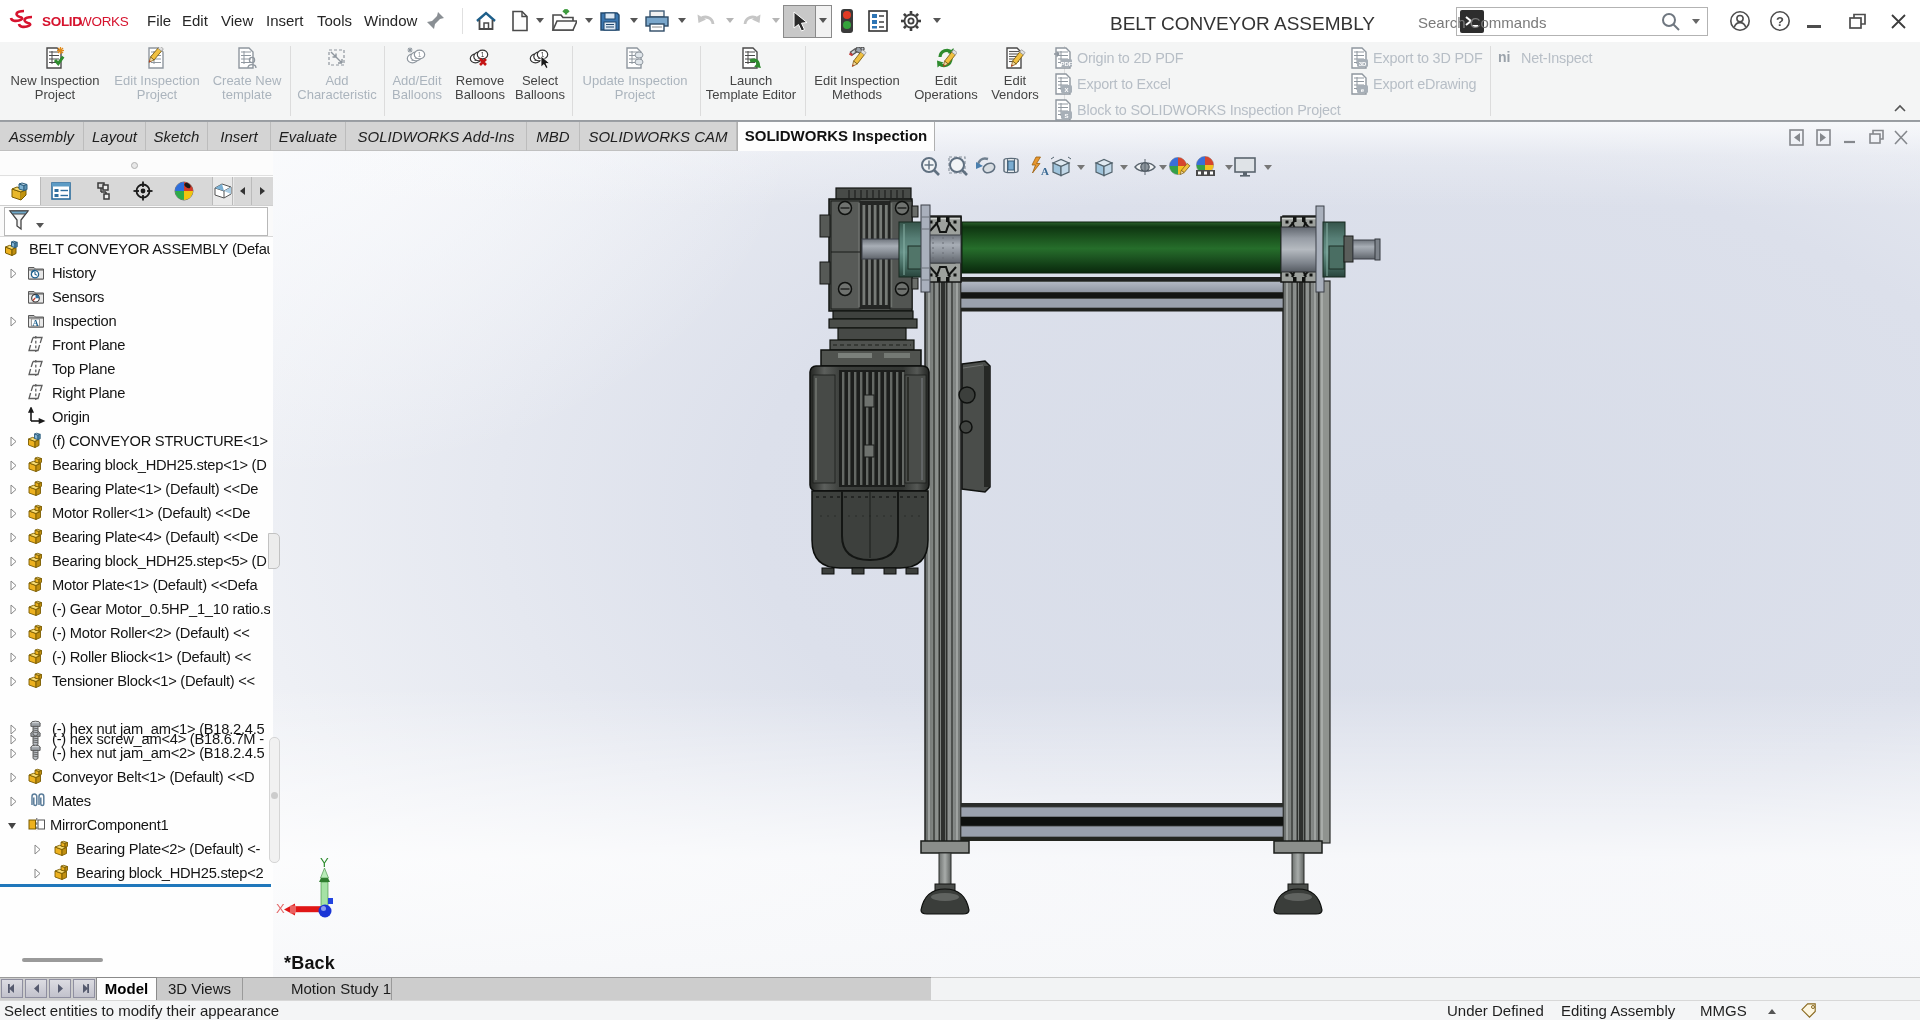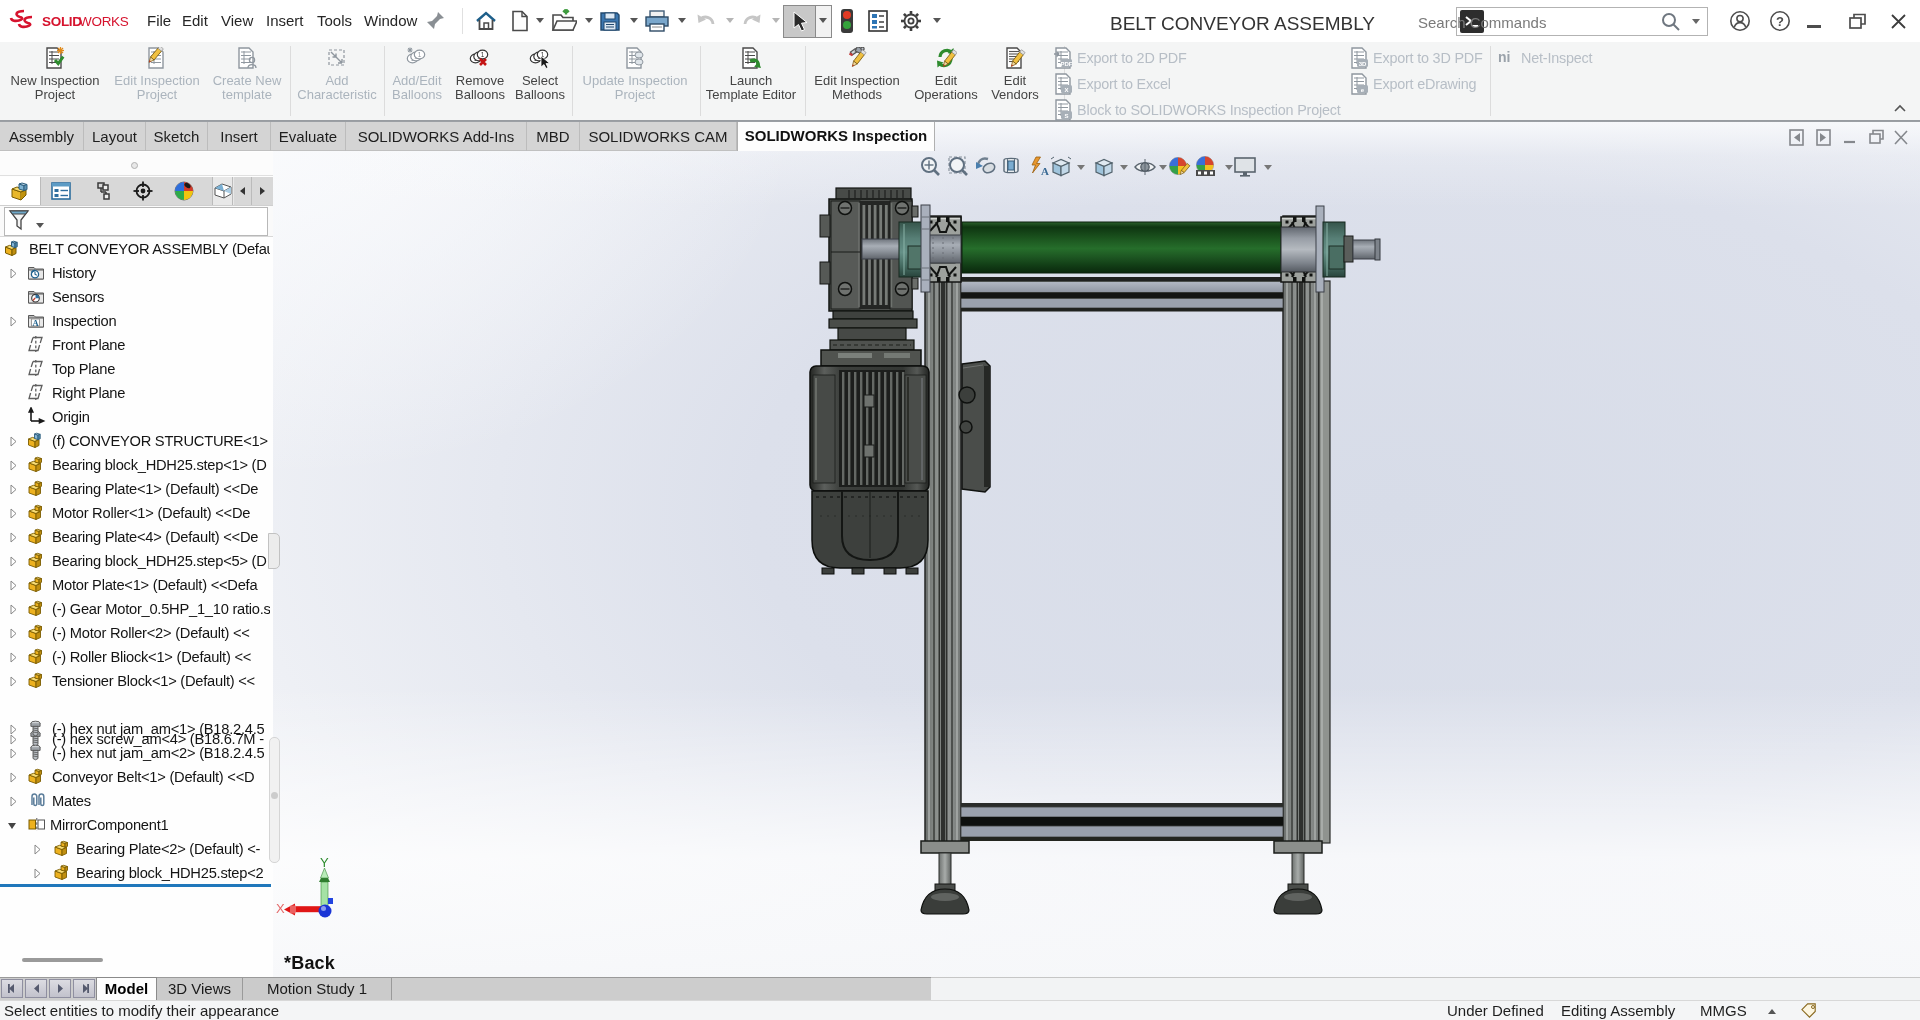--- a/index.html
+++ b/index.html
@@ -317,21 +317,21 @@
       <line x1="5" y1="5" x2="15" y2="5"></line>
       <line x1="5" y1="8.5" x2="15" y2="8.5"></line>
       <line x1="5" y1="12" x2="15" y2="12"></line>
       <line x1="5" y1="15.5" x2="15" y2="15.5"></line>
       <line x1="8" y1="4" x2="8" y2="17"></line>
     </g>
     <rect x="8" y="12" width="11" height="8" rx="1.5" fill="#a7afb7"></rect>
     <text x="13.5" y="18.5" font-size="6" fill="#fff" text-anchor="middle" font-weight="bold" font-family="Liberation Sans">PDF</text>
     <path d="M1 7 L6 7 M6 7 L3.5 4.5 M6 7 L3.5 9.5" stroke="#8f979f" stroke-width="1.6" fill="none"></path>
   </svg>
-<div class="exp" style="left:1077px;top:50px">Export to 2D PDF</div>
+<div class="exp" style="left:1077px;top:50px">Origin to 2D PDF</div>
 <svg style="position:absolute;left:1053px;top:73px" width="22" height="22" viewBox="0 0 22 22">
     <path d="M3 1 H13 L17 5 V21 H3 Z" fill="#fff" stroke="#8f979f" stroke-width="1.4"></path>
     <g stroke="#8f979f" stroke-width="1">
       <line x1="5" y1="5" x2="15" y2="5"></line>
       <line x1="5" y1="8.5" x2="15" y2="8.5"></line>
       <line x1="5" y1="12" x2="15" y2="12"></line>
       <line x1="5" y1="15.5" x2="15" y2="15.5"></line>
       <line x1="8" y1="4" x2="8" y2="17"></line>
     </g>
     <rect x="8" y="12" width="11" height="8" rx="1.5" fill="#a7afb7"></rect>
@@ -378,21 +378,21 @@
   </svg>
 <div class="exp" style="left:1373px;top:76px">Export eDrawing</div>
 <div class="abs" style="position:absolute;left:1498px;top:49px;width:20px;height:18px;font-size:14px;font-weight:bold;color:#9aa2aa;">ni</div>
 <div class="exp" style="left:1521px;top:50px">Net-Inspect</div>
 <svg style="position:absolute;left:1893px;top:102px" width="14" height="12" viewBox="0 0 14 12">
     <path d="M2 9 L7 4 L12 9" stroke="#555" stroke-width="1.6" fill="none"></path>
   </svg>
 <div style="position:absolute;left:0;top:0;width:0;height:0;z-index:30">
     <div style="position:absolute;left:0px;top:121px;width:1920px;height:1px;background:#9b9fa4;"></div>
     <div style="position:absolute;left:0px;top:122px;width:737px;height:29px;background:#d4d4d4;border-bottom:1px solid #c0c0c0;"></div>
-    <div style="position:absolute;left:0;top:122px;width:737px;height:29px;">
+    <div style="position:absolute;left:0;top:122px;width:737px;height:29px;font-style:italic;">
       <div class="tab" style="left:0px;width:84px">Assembly</div>
       <div class="tab" style="left:84px;width:62px">Layout</div>
       <div class="tab" style="left:146px;width:62px">Sketch</div>
       <div class="tab" style="left:208px;width:63px">Insert</div>
       <div class="tab" style="left:271px;width:75px">Evaluate</div>
       <div class="tab" style="left:346px;width:181px">SOLIDWORKS Add-Ins</div>
       <div class="tab" style="left:527px;width:53px">MBD</div>
       <div class="tab" style="left:580px;width:157px">SOLIDWORKS CAM</div>
     </div>
     <div style="position:absolute;left:737px;top:122px;width:198px;height:29px;background:#fdfdfd;border-left:1px solid #b0b0b0;border-right:1px solid #b0b0b0;font-size:15px;font-weight:bold;color:#111;text-align:center;line-height:28px;">SOLIDWORKS Inspection</div>
@@ -1188,21 +1188,21 @@
 <svg style="position:absolute;left:52px;top:980px" width="17" height="17" viewBox="0 0 17 17">
     <path d="M6 4 L11 8.5 L6 13 Z" fill="#555a6e"></path>
   </svg>
 <div style="position:absolute;left:73px;top:979px;width:22px;height:19px;background:linear-gradient(180deg,#dcdce2,#c2c2cc);border:1px solid #8f8fa0;"></div>
 <svg style="position:absolute;left:76px;top:980px" width="17" height="17" viewBox="0 0 17 17">
     <path d="M7 4 L12 8.5 L7 13 Z" fill="#555a6e"></path>
     <rect x="11.2" y="4" width="1.8" height="9" fill="#555a6e"></rect>
   </svg>
 <div style="position:absolute;left:96px;top:977px;width:61px;height:23px;background:#fdfdfd;border:1px solid #8a8a8a;border-bottom:none;font-size:15px;font-weight:bold;color:#000;text-align:center;line-height:22px;">Model</div>
 <div style="position:absolute;left:157px;top:977px;width:86px;height:23px;background:#cbcbcb;border:1px solid #9a9a9a;border-bottom:none;border-left:none;font-size:15px;color:#1a1a1a;text-align:center;line-height:22px;">3D Views</div>
-<div style="position:absolute;left:243px;top:977px;width:149px;height:23px;background:#cbcbcb;border:1px solid #9a9a9a;border-bottom:none;border-left:none;font-size:15px;color:#1a1a1a;text-align:center;line-height:22px;">Motion Study 1</div>
+<div style="position:absolute;left:243px;top:977px;width:149px;height:23px;background:#cbcbcb;border:1px solid #9a9a9a;border-bottom:none;border-left:none;font-size:15px;color:#1a1a1a;text-align:right;line-height:22px;">Motion Study 1</div>
 <div style="position:absolute;left:0px;top:1000px;width:1920px;height:20px;background:#f4f5f6;border-top:1px solid #d8d8d8;"></div>
 <div style="position:absolute;left:4px;top:1002px;width:700px;height:17px;font-size:15px;color:#1e1e1e;">Select entities to modify their appearance</div>
 <div style="position:absolute;left:1447px;top:1002px;width:120px;height:17px;font-size:15px;color:#1e1e1e;">Under Defined</div>
 <div style="position:absolute;left:1561px;top:1002px;width:140px;height:17px;font-size:15px;color:#1e1e1e;">Editing Assembly</div>
 <div style="position:absolute;left:1700px;top:1002px;width:60px;height:17px;font-size:15px;color:#1e1e1e;">MMGS</div>
 <div style="position:absolute;left:1768px;top:1009px;width:0;height:0;border-left:4px solid transparent;border-right:4px solid transparent;border-bottom:5px solid #555;"></div>
 <svg style="position:absolute;left:1800px;top:1002px" width="18" height="16" viewBox="0 0 18 16">
 <path d="M2 8 L8 2 L16 2 L16 10 L10 16 L2 8 Z" fill="#fdf6e0" stroke="#8a6a20" stroke-width="1.2" transform="scale(0.95)"></path>
 <circle cx="13" cy="5" r="1.5" fill="none" stroke="#8a6a20" stroke-width="1"></circle>
   </svg>

